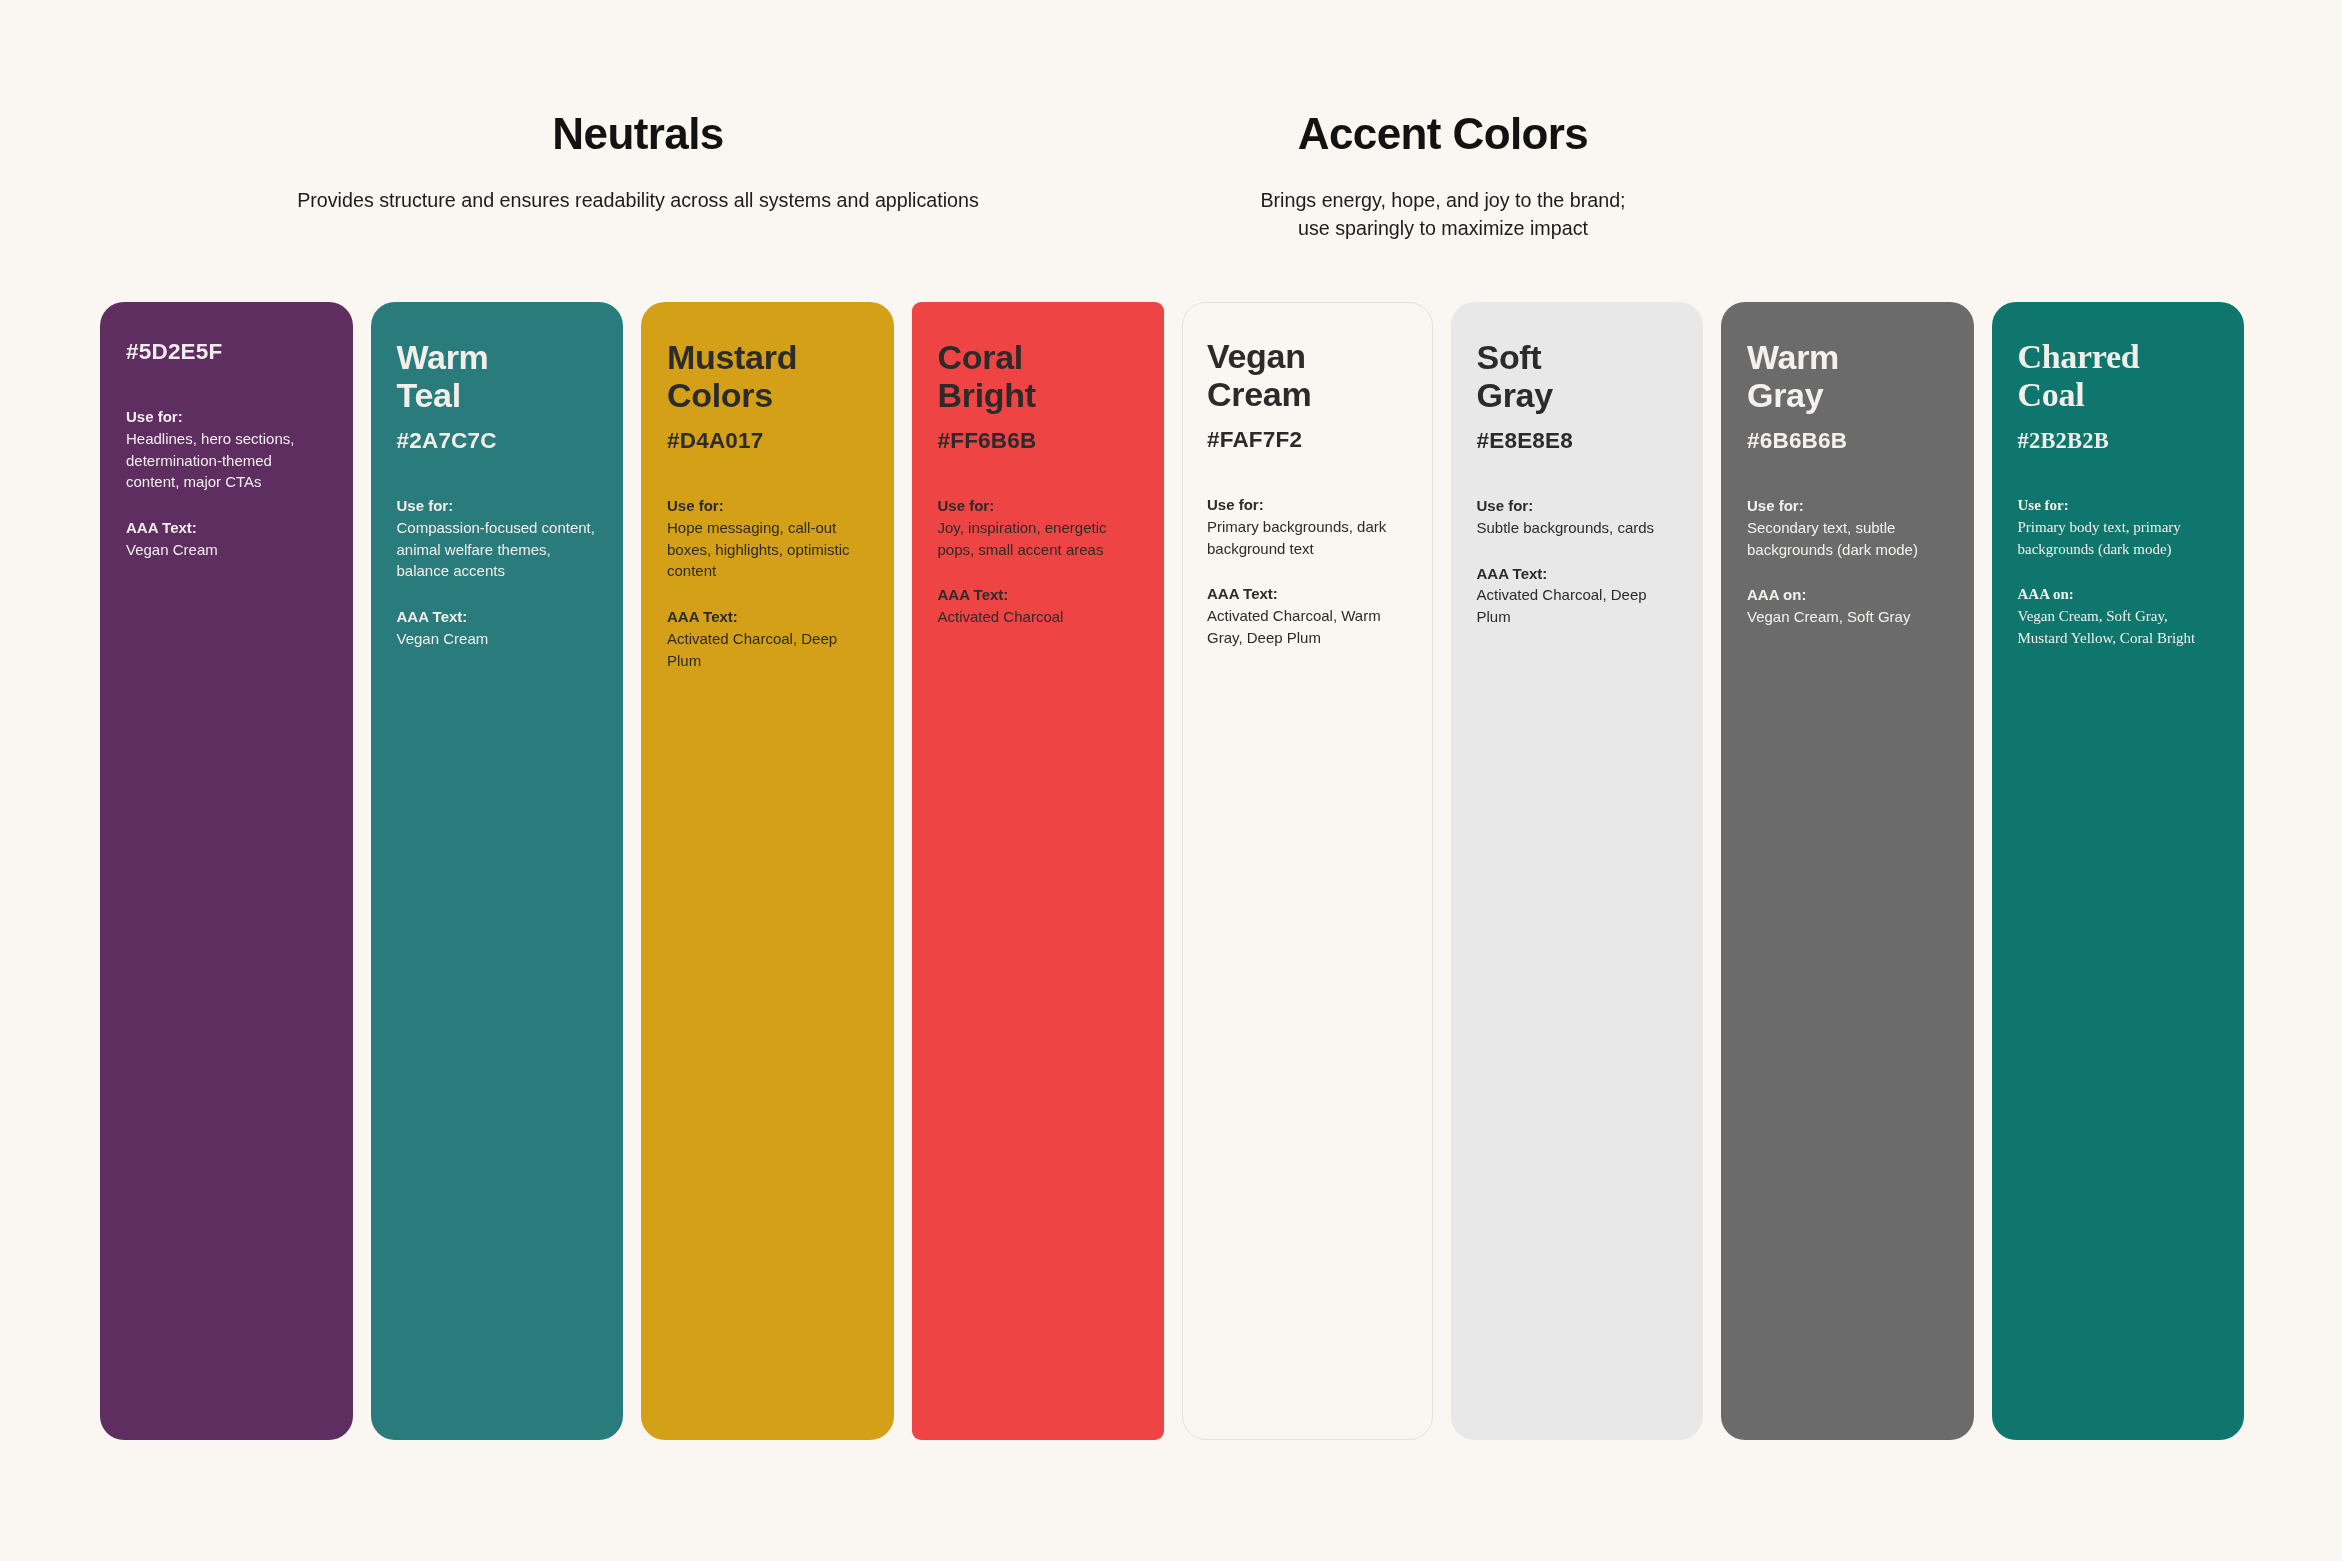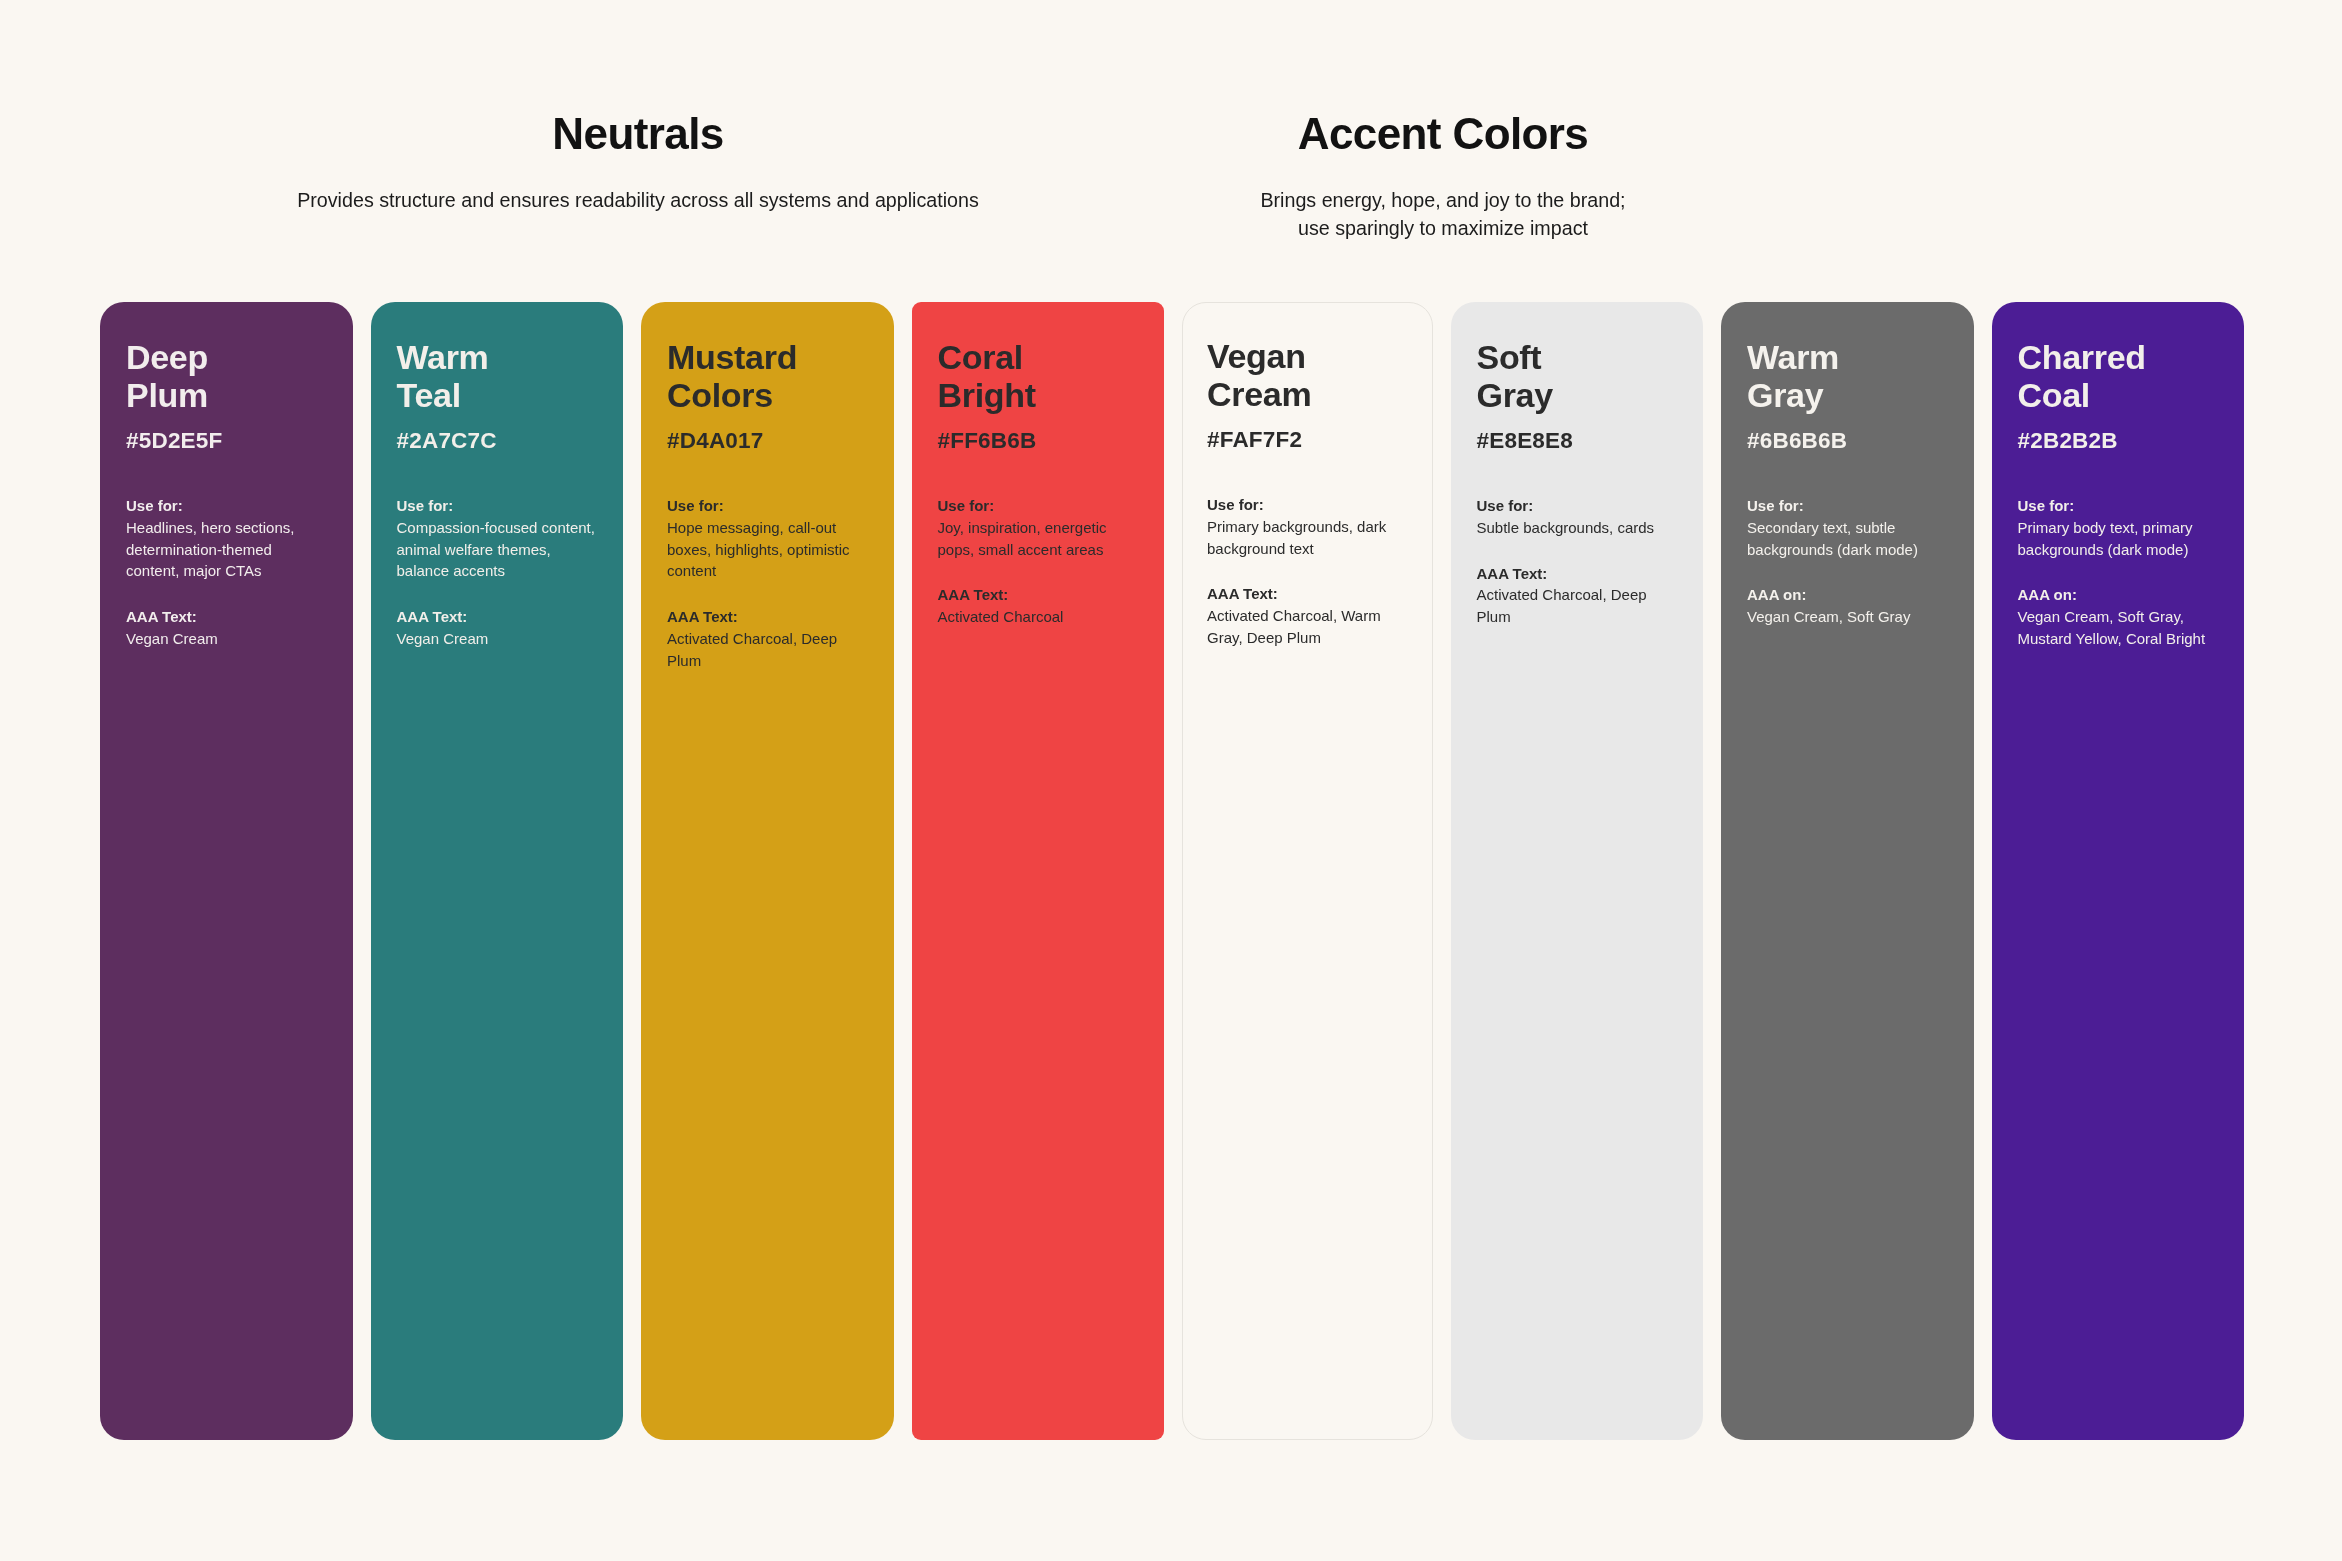--- a/index.html
+++ b/index.html
@@ -129,22 +129,20 @@
     </div>
     <div class="section accent">
       <div class="section-title">Accent Colors</div>
       <div class="section-sub" style="white-space: pre-line;">Brings energy, hope, and joy to the brand;
 use sparingly to maximize impact</div>
     </div>
   </div>
 
   <div class="swatch-row" id="swatch-row">
       <div class="swatch" style="background: rgb(93, 46, 95); color: rgb(242, 237, 237);">
-        <div class="swatch-name">Deep
-Plum</div>
         <div class="swatch-hex">#5D2E5F</div>
         <div class="meta-block">
           <div class="meta-label">Use for:</div>
           <div class="meta-value">Headlines, hero sections, determination-themed content, major CTAs</div>
         </div>
         <div class="meta-block aaa">
           <div class="meta-label">AAA Text:</div>
           <div class="meta-value">Vegan Cream</div>
         </div>
       </div>
@@ -219,21 +217,21 @@
         <div class="swatch-hex">#6B6B6B</div>
         <div class="meta-block">
           <div class="meta-label">Use for:</div>
           <div class="meta-value">Secondary text, subtle backgrounds (dark mode)</div>
         </div>
         <div class="meta-block aaa">
           <div class="meta-label">AAA on:</div>
           <div class="meta-value">Vegan Cream, Soft Gray</div>
         </div>
       </div>
-      <div class="swatch" style="background: #4c1d95; color: rgb(242, 239, 234);">
+      <div class="swatch" style="background: #0f766e; color: rgb(242, 239, 234); font-family: Liberation Serif, serif;">
         <div class="swatch-name">Charred
 Coal</div>
         <div class="swatch-hex">#2B2B2B</div>
         <div class="meta-block">
           <div class="meta-label">Use for:</div>
           <div class="meta-value">Primary body text, primary backgrounds (dark mode)</div>
         </div>
         <div class="meta-block aaa">
           <div class="meta-label">AAA on:</div>
           <div class="meta-value">Vegan Cream, Soft Gray, Mustard Yellow, Coral Bright</div>

